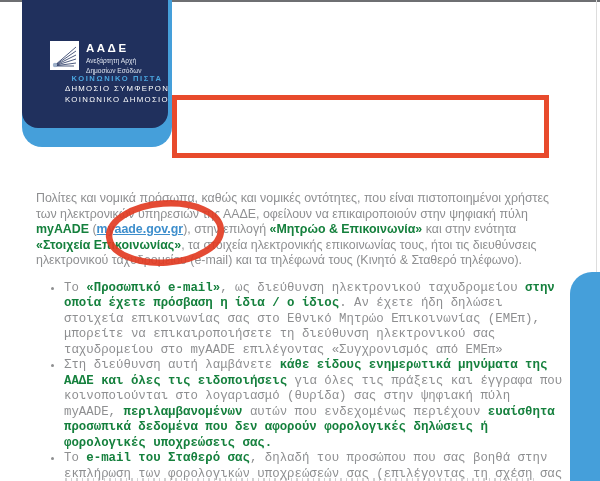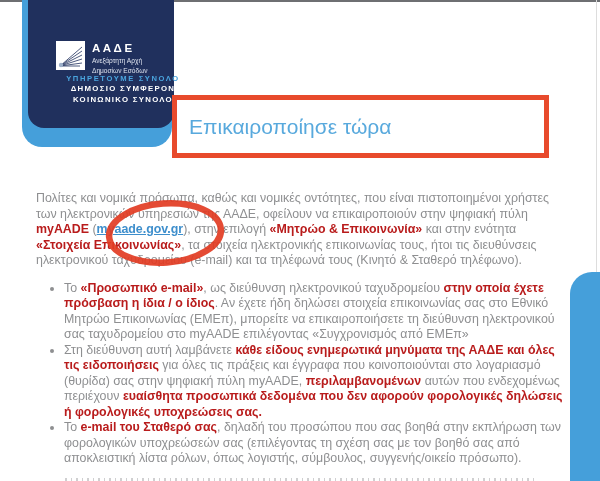--- a/index.html
+++ b/index.html
@@ -7,44 +7,44 @@
     position:relative; width:600px; height:481px; background:#ffffff;
     overflow:hidden; font-family:"Liberation Sans", sans-serif;
   }
   .topline { position:absolute; left:0; top:0; width:600px; height:2px; background:#6e6f72; }
   .rightline { position:absolute; top:0; left:596px; width:1px; height:481px; background:#dddddd; }
 
   
   .hdr-blue { position:absolute; left:22px; top:0; width:150px; height:147px;
     background:#459fda; border-radius:0 0 20px 20px; }
   .hdr-navy { position:absolute; left:22px; top:0; width:146px; height:128px;
-    background:#20305d; border-radius:0 0 16px 16px;margin-left:6px; }
+    background:#20305d; border-radius:0 0 16px 16px; }
   .logo-row { position:absolute; left:28px; top:41px; display:flex; gap:7px; align-items:flex-start; }
   .logo-box { width:29px; height:29px; background:#ffffff; flex:0 0 auto; }
   .logo-texts { padding-top:1px; }
   .logo-acronym { color:#ffffff; font-weight:bold; font-size:11.5px; letter-spacing:2.5px; line-height:13px; }
   .logo-name { color:#dfe4ef; font-size:6.6px; line-height:8.2px; margin-top:2px; }
   .mottos { position:absolute; left:22px; top:74px; width:146px; text-align:center; }
   .motto1 { color:#4aa4de; font-size:7.6px; font-weight:bold; letter-spacing:1.6px; line-height:10px; }
-  .motto2 { color:#ffffff; font-size:7.8px; font-weight:bold; letter-spacing:1.3px; line-height:10.5px; }
+  .motto2 { color:#ffffff; font-size:7.8px; font-weight:normal; letter-spacing:1.3px; line-height:10.5px; }
 
   
   .title-box { position:absolute; left:172px; top:95px; width:377px; height:63px;
     box-sizing:border-box; border:5px solid #e84a2c; padding-left:12px;
     display:flex; flex-direction:column; justify-content:center; }
   .title-line { color:#58a9dd; font-size:21px; line-height:26px; white-space:nowrap; }
 
   
   .content { position:absolute; left:36px; top:191px; width:532px;
     font-size:12.4px; line-height:15.5px; color:#8e8f91; }
   .content p { margin:0; }
   .intro { margin-bottom:12px !important; }
   ul.blist { margin:0; padding:0 0 0 28px; list-style:disc; }
-  ul.blist li { margin:0; padding:0; }
-  .b { font-weight:bold; color:#b91c1c; }
+  ul.blist li { margin:0; padding:0;font-family:Liberation Mono, monospace; }
+  .b { font-weight:bold; color:#15803d; }
   .link { font-weight:bold; color:#3d8ecc; text-decoration:underline; cursor:pointer; }
 
   
   .circle-annot { position:absolute; left:103px; top:199px; width:124px; height:68px; pointer-events:none; }
 
   
   .side-bar { position:absolute; left:570px; top:272px; width:34px; height:210px;
     background:#459fda; border-radius:22px 0 0 0; }
 
   
@@ -76,28 +76,27 @@
           <circle cx="5" cy="24" r="2.2" fill="#9db0c9"></circle>
         </svg>
       </div>
       <div class="logo-texts">
         <div class="logo-acronym">ΑΑΔΕ</div>
         <div class="logo-name">Ανεξάρτητη Αρχή</div>
         <div class="logo-name">Δημοσίων Εσόδων</div>
       </div>
     </div>
     <div class="mottos">
-      <div class="motto1">ΥΠΗΡΕΤΟΥΜΕ ΣΥΝΟΛΟ</div>
+      <div class="motto1">ΚΟΙΝΩΝΙΚΟ ΠΙΣΤΑ</div>
       <div class="motto2">ΔΗΜΟΣΙΟ ΣΥΜΦΕΡΟΝ</div>
-      <div class="motto2">ΚΟΙΝΩΝΙΚΟ ΣΥΝΟΛΟ</div>
+      <div class="motto2">ΚΟΙΝΩΝΙΚΟ ΔΗΜΟΣΙΟ</div>
     </div>
   </div>
 
   <div class="title-box">
-    <div class="title-line">Επικαιροποίησε τώρα</div>
   </div>
 
   <div class="side-bar"></div>
 
   <div class="content">
     <p class="intro"><span>Πολίτες και νομικά πρόσωπα, καθώς και νομικές οντότητες, που είναι πιστοποιημένοι χρήστες των ηλεκτρονικών υπηρεσιών της ΑΑΔΕ, οφείλουν να επικαιροποιούν στην ψηφιακή πύλη </span><span class="b">myAADE</span><span> (</span><span class="link">myaade.gov.gr</span><span>), στην επιλογή </span><span class="b">«Μητρώο &amp; Επικοινωνία»</span><span> και στην ενότητα </span><span class="b">«Στοιχεία Επικοινωνίας»</span><span>, τα στοιχεία ηλεκτρονικής επικοινωνίας τους, ήτοι τις διευθύνσεις ηλεκτρονικού ταχυδρομείου (e-mail) και τα τηλέφωνά τους (Κινητό &amp; Σταθερό τηλέφωνο).</span></p>
     <ul class="blist">
       <li><span>Το </span><span class="b">«Προσωπικό e-mail»</span><span>, ως διεύθυνση ηλεκτρονικού ταχυδρομείου </span><span class="b">στην οποία έχετε πρόσβαση η ίδια / ο ίδιος</span><span>. Αν έχετε ήδη δηλώσει στοιχεία επικοινωνίας σας στο Εθνικό Μητρώο Επικοινωνίας (ΕΜΕπ), μπορείτε να επικαιροποιήσετε τη διεύθυνση ηλεκτρονικού σας ταχυδρομείου στο myAADE επιλέγοντας «Συγχρονισμός από ΕΜΕπ»</span></li>
       <li><span>Στη διεύθυνση αυτή λαμβάνετε </span><span class="b">κάθε είδους ενημερωτικά μηνύματα της ΑΑΔΕ και όλες τις ειδοποιήσεις</span><span> για όλες τις πράξεις και έγγραφα που κοινοποιούνται στο λογαριασμό (θυρίδα) σας στην ψηφιακή πύλη myAADE, </span><span class="b">περιλαμβανομένων</span><span> αυτών που ενδεχομένως περιέχουν </span><span class="b">ευαίσθητα προσωπικά δεδομένα που δεν αφορούν φορολογικές δηλώσεις ή φορολογικές υποχρεώσεις σας.</span></li>
       <li><span>Το </span><span class="b">e-mail του Σταθερό σας</span><span>, δηλαδή του προσώπου που σας βοηθά στην εκπλήρωση των φορολογικών υποχρεώσεών σας (επιλέγοντας τη σχέση σας με τον βοηθό σας από αποκλειστική λίστα ρόλων, όπως λογιστής, σύμβουλος, συγγενής/οικείο πρόσωπο).</span></li>

